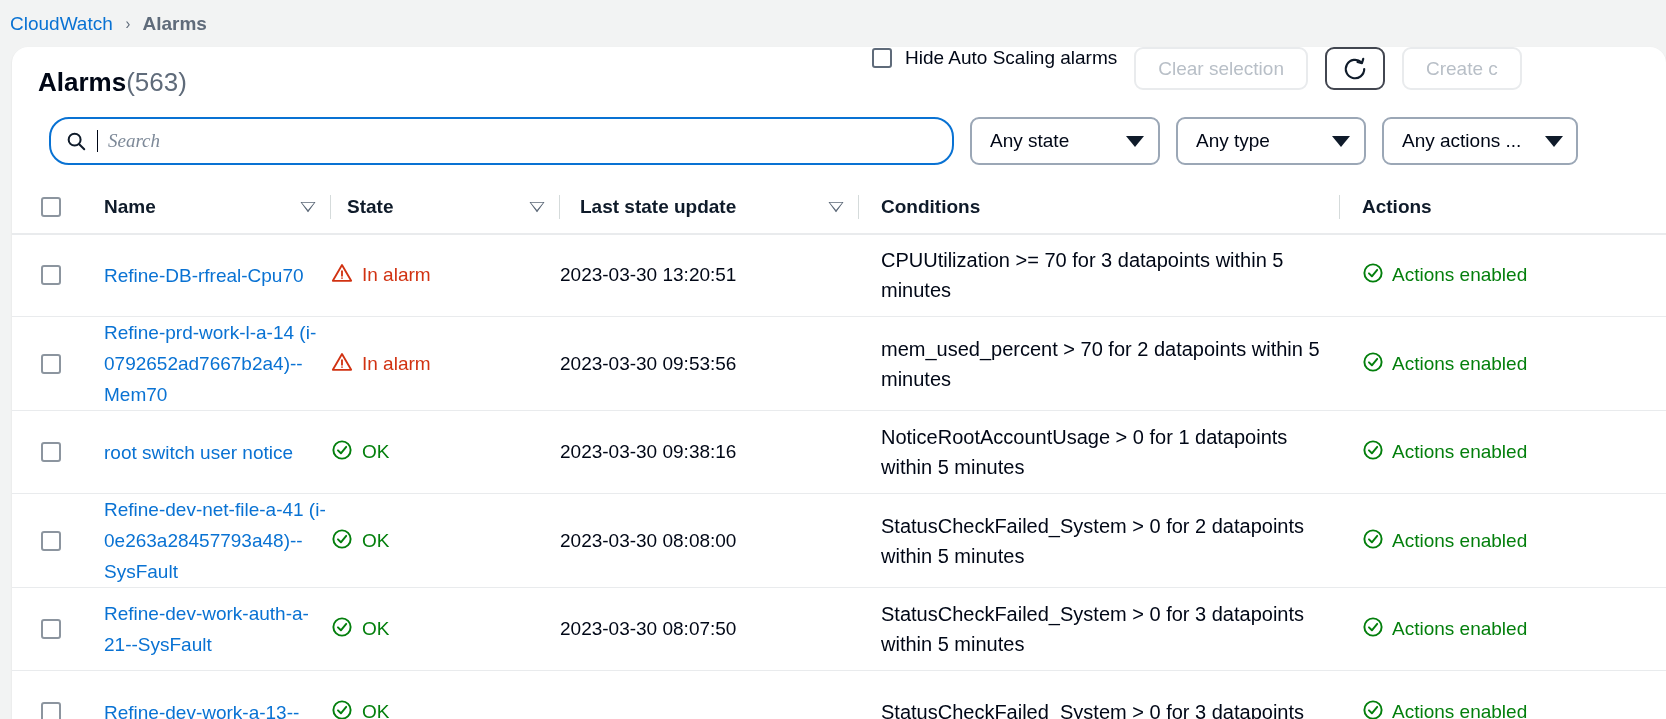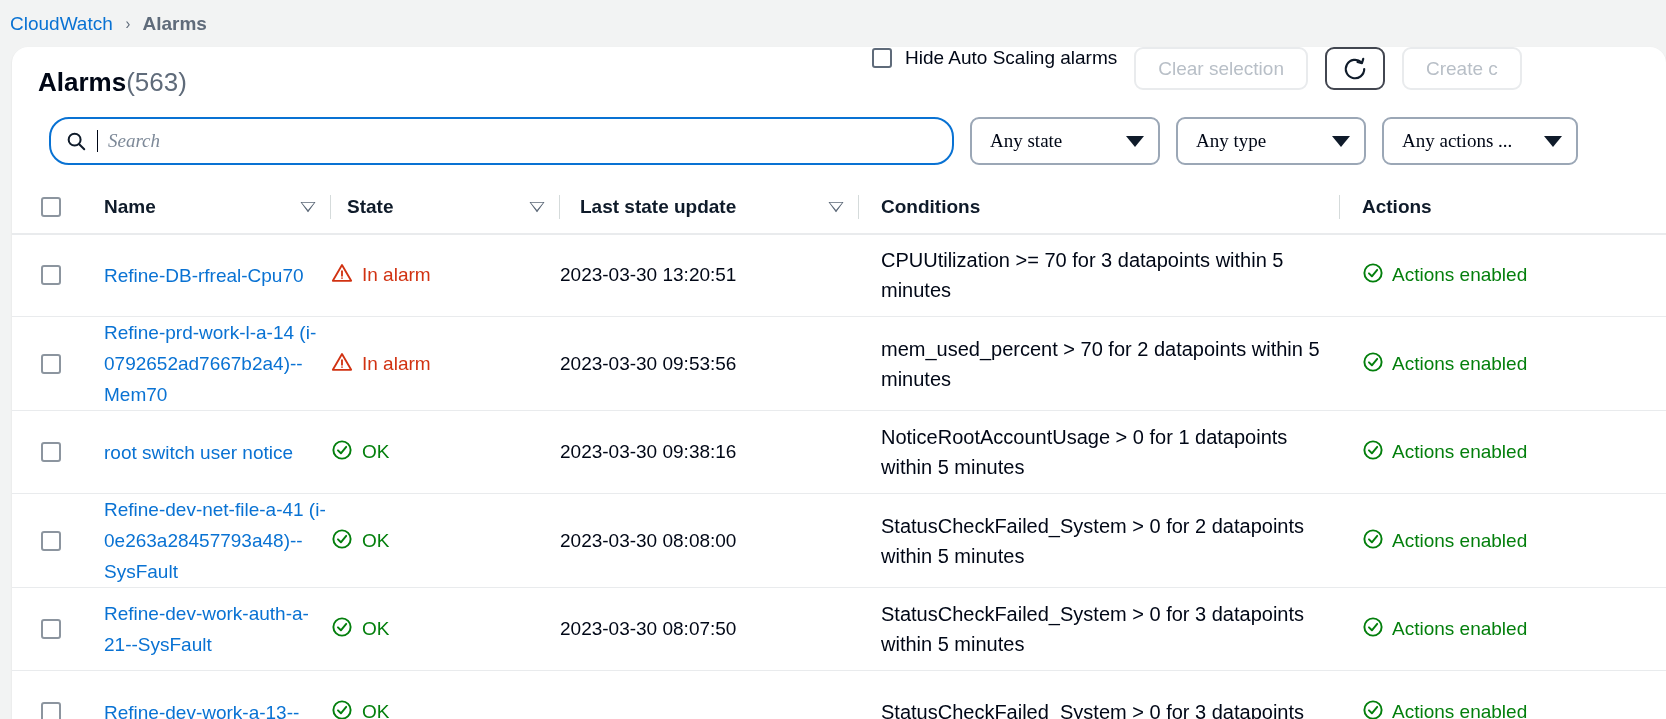--- a/index.html
+++ b/index.html
@@ -175,21 +175,20 @@
     display: flex;
     align-items: center;
     justify-content: space-between;
     padding: 0 14px 0 18px;
     box-sizing: border-box;
     font-size: 19px;
     color: #000716;
     cursor: pointer;
     white-space: nowrap;
     gap: 24px;
-    font-family: Liberation Serif, serif;
   }
   .select.w1 { width: 190px; }
   .select.w2 { width: 190px; justify-content: space-between; }
   .select.w3 { width: 196px; }
   .tri-down {
     width: 0; height: 0;
     border-left: 9px solid transparent;
     border-right: 9px solid transparent;
     border-top: 11px solid #0f1b2a;
     flex: none;

